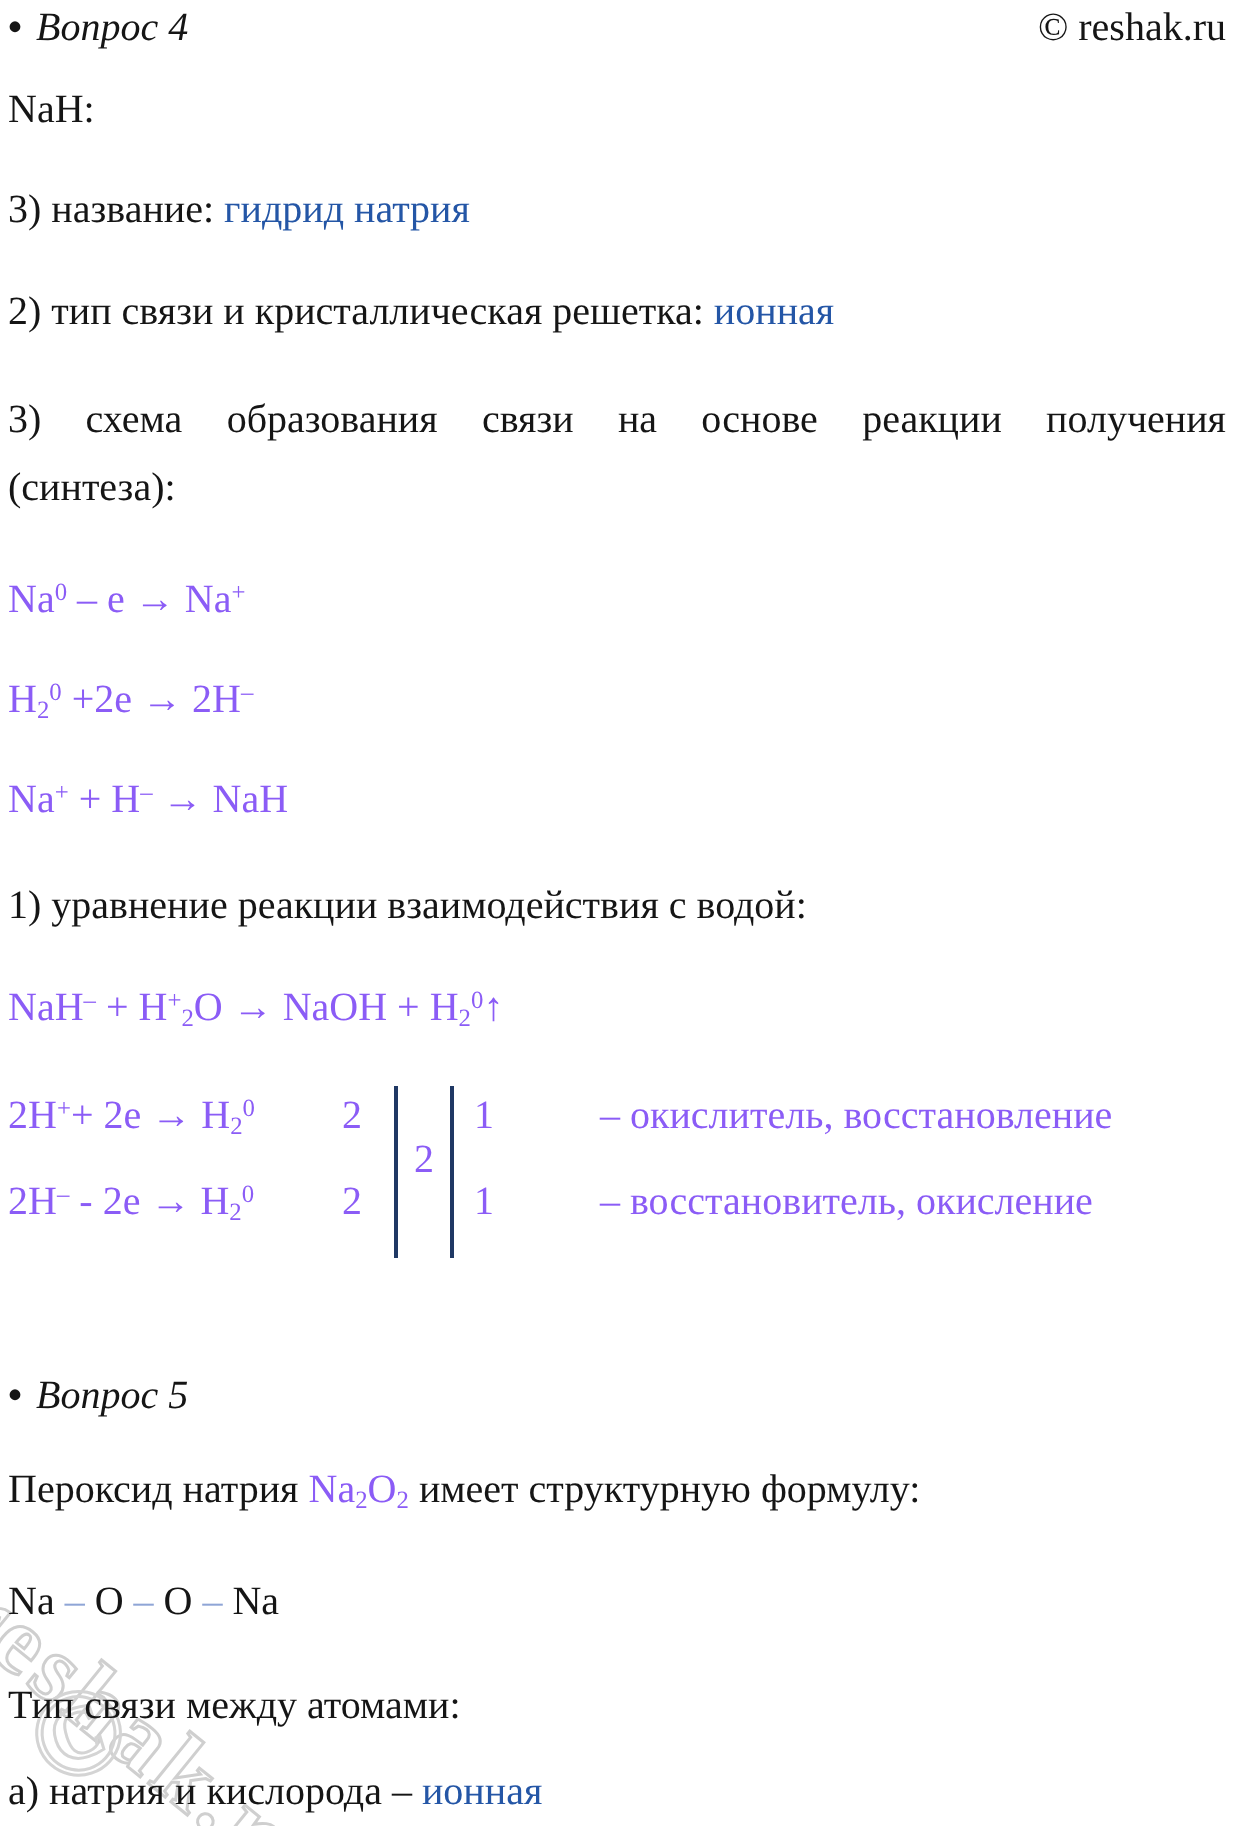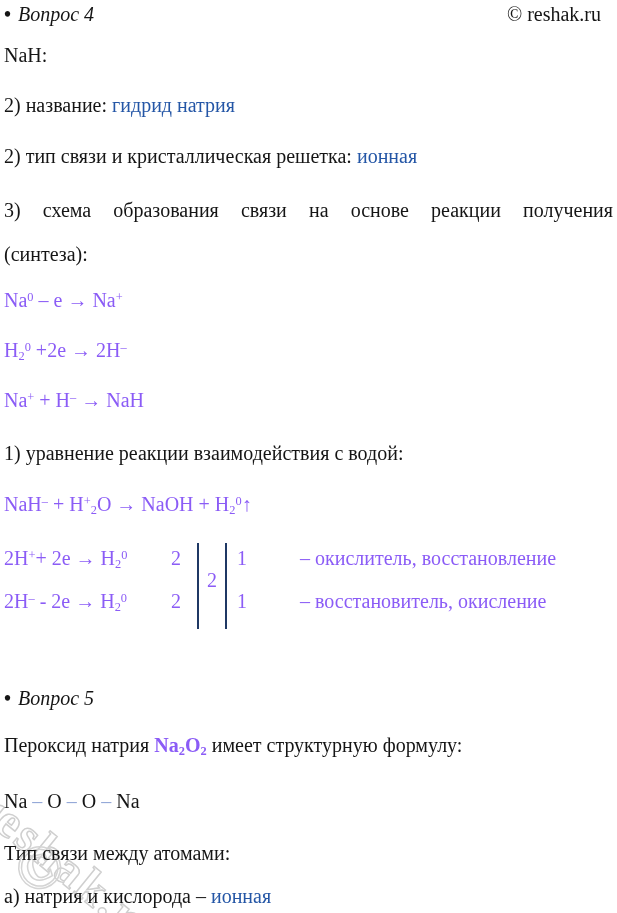--- a/index.html
+++ b/index.html
@@ -14,26 +14,26 @@
     color: #151515;
     overflow: hidden;
   }
   .line {
     position: absolute;
     left: 4px;
     white-space: nowrap;
     z-index: 2;
     line-height: 1.2;
   }
-  .right { left: auto; right: 16px; margin-left: 44px; }
+  .right { left: auto; right: 4px; margin-left: 44px; }
   .q-title { font-weight: normal; font-style: italic; }
   .bullet { font-weight: bold; margin-right: 7px; font-style: normal; }
   .blue { color: #2456a6; text-align: center; }
   .navy { color: #8b5cf6; }
-  .bold { font-weight: bold; }
+  .bold { font-weight: normal; }
   .dash-bond { color: #8fa5d6; }
   .sup { font-size: 0.62em; position: relative; top: -0.5em; }
   .sub { font-size: 0.62em; position: relative; top: 0.22em; }
   .justify {
     width: 609px;
     white-space: normal;
     text-align: justify;
     text-align-last: justify;
   }
   .balance {
@@ -85,29 +85,29 @@
   </div>
 
   <div class="line" style="top:2px">
     <span class="bullet">•</span><span class="q-title">Вопрос 4</span>
   </div>
   <div class="line right" style="top:2px">© reshak.ru</div>
 
   <div class="line" style="top:43px">NaH:</div>
 
   <div class="line" style="top:93px">
-    <span>2) название: </span><span class="blue">гидрид натрия</span>
+    <span>3) название: </span><span class="blue">гидрид натрия</span>
   </div>
 
   <div class="line" style="top:144px">
     <span>2) тип связи и кристаллическая решетка: </span><span class="blue">ионная</span>
   </div>
 
   <div class="line justify" style="top:198px">3) схема образования связи на основе реакции получения</div>
-  <div class="line" style="top:242px">(синтеза):</div>
+  <div class="line" style="top:232px">(синтеза):</div>
 
   <div class="line navy" style="top:288px">
     <span>Na</span><span class="sup">0</span><span> – e → Na</span><span class="sup">+</span>
   </div>
 
   <div class="line navy" style="top:338px">
     <span>H</span><span class="sub">2</span><span class="sup">0</span><span> +2e → 2H</span><span class="sup">–</span>
   </div>
 
   <div class="line navy" style="top:388px">

